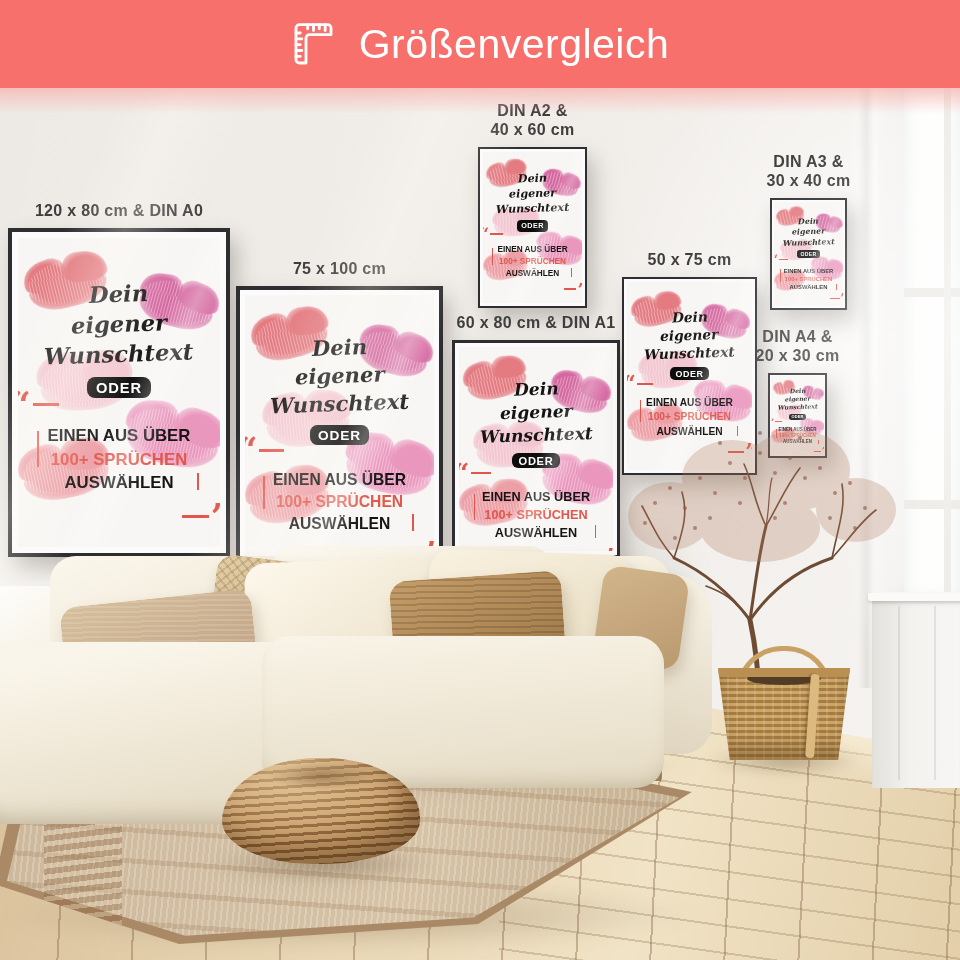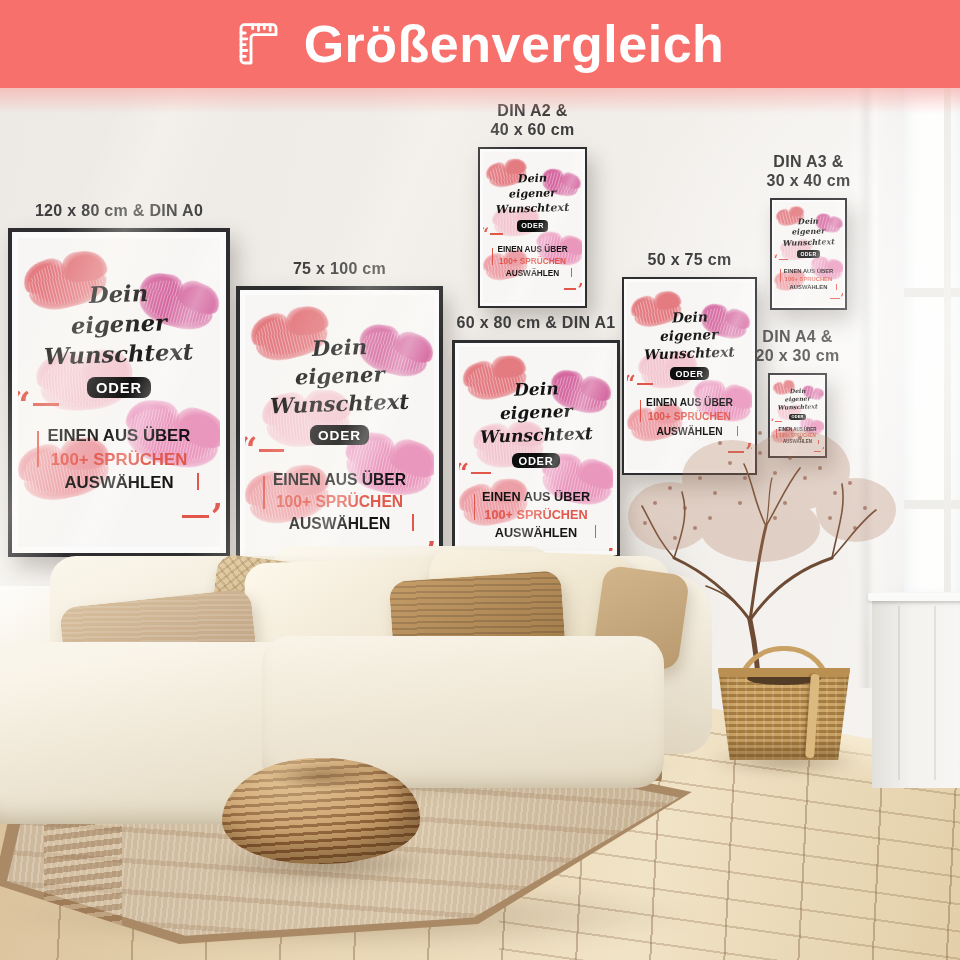--- a/index.html
+++ b/index.html
@@ -4,21 +4,21 @@
 <style>
   html,body{margin:0;padding:0;background:#ddd;}
   *{box-sizing:border-box;}
   #stage{position:relative;width:960px;height:960px;overflow:hidden;
          font-family:"Liberation Sans",sans-serif;background:#f0edea;}
 
   
   .header{position:absolute;left:0;top:0;width:960px;height:88px;z-index:30;
           background:linear-gradient(180deg,#f97d76 0%,#f8706b 100%);
           display:flex;align-items:center;justify-content:center;gap:18px;}
-  .header-title{color:#fff;font-size:52px;font-weight:bold;letter-spacing:.5px;}
+  .header-title{color:#fff;font-size:41px;font-weight:normal;letter-spacing:.5px;}
   .ruler-icon{width:50px;height:50px;flex:0 0 auto;margin-top:-2px;}
   .header-fade{position:absolute;left:0;top:88px;width:960px;height:26px;z-index:29;
           background:linear-gradient(180deg,rgba(249,160,155,.55),rgba(249,160,155,0));pointer-events:none;}
 
   
   .wall{position:absolute;inset:0;z-index:0;
         background:
           radial-gradient(500px 400px at 100% 30%,rgba(255,255,255,.75),rgba(255,255,255,0) 70%),
           radial-gradient(320px 280px at 0% 72%,rgba(255,255,255,.85),rgba(255,255,255,0) 70%),
           linear-gradient(100deg,#edeae6 0%,#f1eeea 55%,#f6f4f1 100%);}

